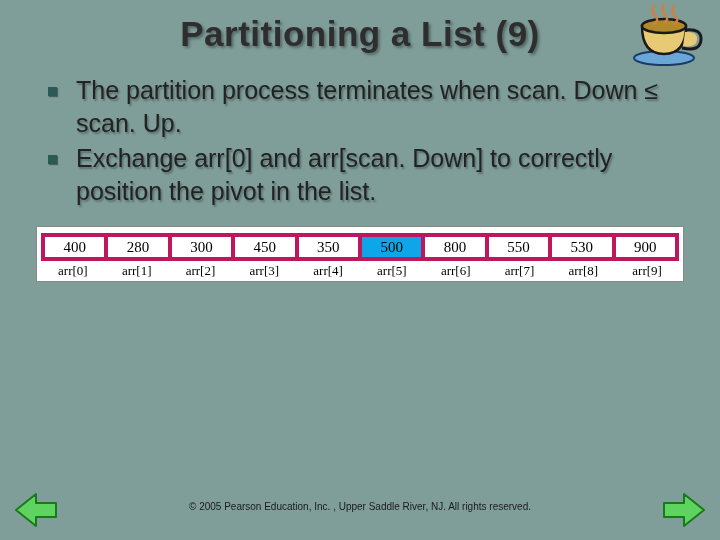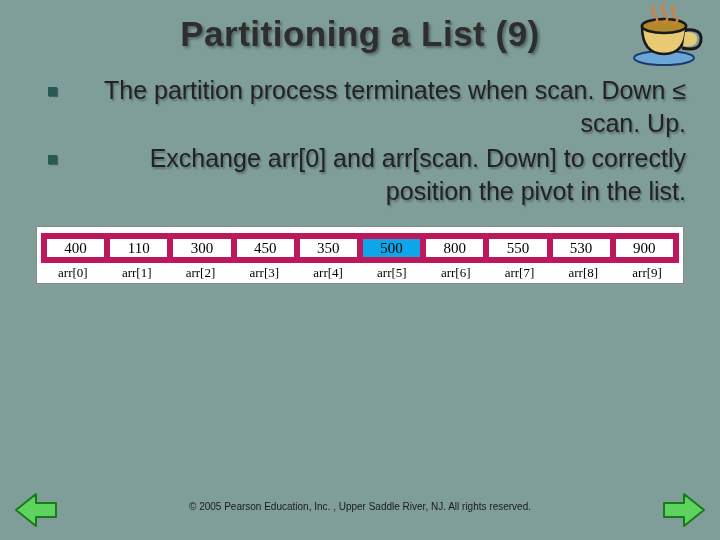--- a/index.html
+++ b/index.html
@@ -22,21 +22,20 @@
     text-align: center;
     font-size: 35px;
     color: #2e2e2e;
     text-shadow: 2px 2px 3px rgba(0,0,0,0.35);
     margin-bottom: 20px;
     letter-spacing: 0.5px;
   }
   .bullets {
     list-style: none;
     padding: 0 10px 0 18px;
-    text-align: right;
   }
   .bullets li {
     position: relative;
     padding-left: 34px;
     font-size: 25px;
     line-height: 1.32;
     color: #222;
     text-shadow: 1.5px 1.5px 2px rgba(0,0,0,0.3);
     margin-bottom: 2px;
   }
@@ -62,21 +61,21 @@
     font-size: 16px;
     margin-bottom: 4px;
     color: #000;
   }
   .array-table {
     width: 100%;
     border-collapse: collapse;
     table-layout: fixed;
   }
   .array-table td {
-    border: 6px solid #be185d;
+    border: 4px solid #be185d;
     text-align: center;
     font-family: "Times New Roman", serif;
     font-size: 15px;
     height: 24px;
     background: #fff;
   }
   .array-table td.pivot-cell {
     background: #0ea5e9;
   }
   .array-labels {
@@ -143,21 +142,21 @@
   <ul class="bullets">
     <li>The partition process terminates when scan. Down ≤ scan. Up.</li>
     <li>Exchange arr[0] and arr[scan. Down] to correctly position the pivot in the list.</li>
   </ul>
 
   <div class="figure">
     <table class="array-table">
       <tbody>
           <tr>
         <td>400</td>
-        <td>110</td>
+        <td>280</td>
         <td>300</td>
         <td>450</td>
         <td>350</td>
         <td class="pivot-cell">500</td>
         <td>800</td>
         <td>550</td>
         <td>530</td>
         <td>900</td>
       </tr>
     </tbody>

